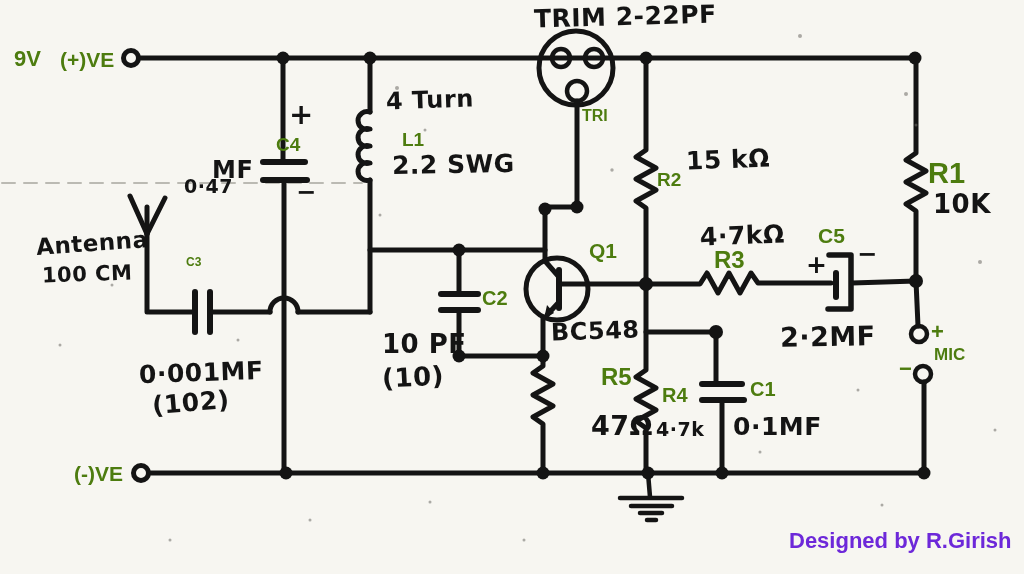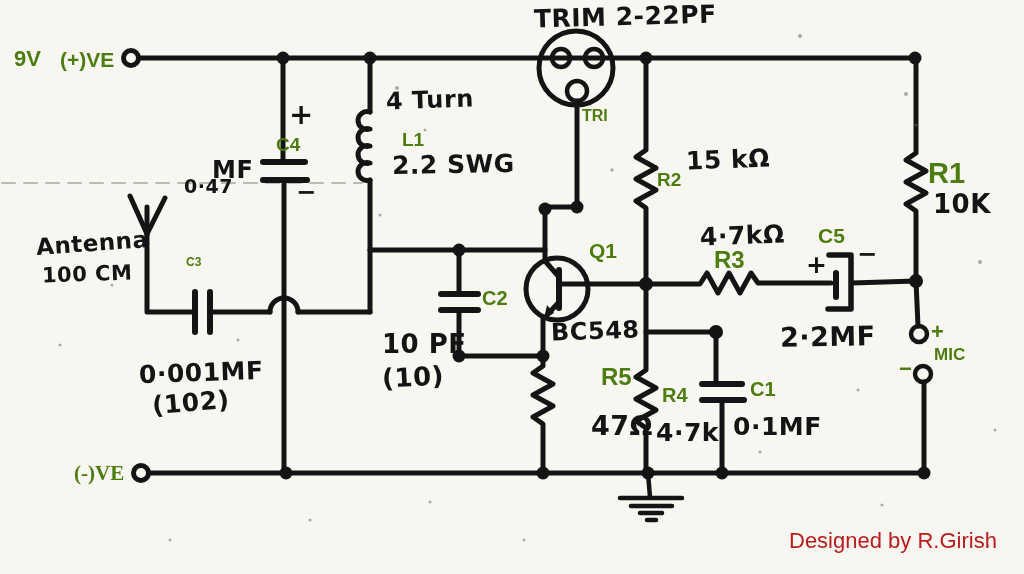--- a/index.html
+++ b/index.html
@@ -6,21 +6,21 @@
   .page{
     position:relative;width:1024px;height:574px;
     background:#f7f6f1;
     overflow:hidden;
     font-family:"DejaVu Sans",sans-serif;
   }
   .page svg{position:absolute;left:0;top:0;}
   .lbl{position:absolute;white-space:nowrap;line-height:1;color:#141414;}
   .hand{font-family:"DejaVu Sans",sans-serif;font-weight:700;letter-spacing:.5px;}
   .print{font-family:"Liberation Sans",sans-serif;font-weight:700;color:#4d7c0f;letter-spacing:0;}
-  .credit{font-family:"Liberation Sans",sans-serif;font-weight:400;color:#b91c1c;}
+  .credit{font-family:"Liberation Sans",sans-serif;font-weight:700;color:#6d28d9;}
 </style>
 </head>
 <body>
 
 <div class="page">
 
   <svg width="1024" height="574" viewBox="0 0 1024 574" fill="none" stroke="#141414" stroke-width="5" stroke-linecap="round" stroke-linejoin="round">
 
     <path d="M2,183 H362" stroke="#8a8880" stroke-width="2" stroke-dasharray="13,9" opacity="0.55"></path>
 
@@ -172,21 +172,21 @@
         <circle cx="882" cy="505" r="1.5"></circle>
       <circle cx="988" cy="546" r="1.5"></circle>
         <circle cx="702" cy="240" r="1.5"></circle>
         <circle cx="858" cy="390" r="1.5"></circle>
       <circle cx="524" cy="540" r="1.5"></circle>
     </g>
   </svg>
 
   <div class="lbl print" style="left:14px;top:48px;font-size:22px;">9V</div>
   <div class="lbl print" style="left:60px;top:49px;font-size:21px;">(+)VE</div>
-  <div class="lbl print" style="left:74px;top:463px;font-size:21px;font-family:Liberation Serif, serif;">(-)VE</div>
+  <div class="lbl print" style="left:74px;top:463px;font-size:21px;">(-)VE</div>
 
   <div class="lbl hand" style="left:534px;top:4px;font-size:25px;transform:rotate(-1.5deg);">TRIM 2-22PF</div>
   <div class="lbl print" style="left:582px;top:108px;font-size:16px;">TRI</div>
 
   <div class="lbl hand" style="left:386px;top:88px;font-size:24px;transform:rotate(-2deg);">4 Turn</div>
   <div class="lbl print" style="left:402px;top:130px;font-size:19px;">L1</div>
   <div class="lbl hand" style="left:392px;top:152px;font-size:25px;transform:rotate(-1deg);">2.2 SWG</div>
 
   <div class="lbl hand" style="left:184px;top:131px;font-size:19px;margin-top:46px;">0·47</div>
   <div class="lbl hand" style="left:212px;top:158px;font-size:24px;">MF</div>
@@ -222,19 +222,19 @@
   <div class="lbl hand" style="left:780px;top:323px;font-size:27px;transform:rotate(-1deg);">2·2MF</div>
 
   <div class="lbl print" style="left:931px;top:321px;font-size:22px;">+</div>
   <div class="lbl print" style="left:934px;top:346px;font-size:17px;">MIC</div>
   <div class="lbl print" style="left:899px;top:358px;font-size:22px;">−</div>
 
   <div class="lbl print" style="left:553px;top:365px;font-size:24px;margin-left:48px;">R5</div>
   <div class="lbl hand" style="left:550px;top:412px;font-size:27px;margin-left:41px;">47Ω</div>
 
   <div class="lbl print" style="left:662px;top:385px;font-size:20px;">R4</div>
-  <div class="lbl hand" style="left:656px;top:420px;font-size:25px;">4·7k</div>
+  <div class="lbl hand" style="left:656px;top:420px;font-size:19px;">4·7k</div>
 
   <div class="lbl print" style="left:750px;top:379px;font-size:20px;">C1</div>
   <div class="lbl hand" style="left:733px;top:414px;font-size:25px;">0·1MF</div>
 
   <div class="lbl credit" style="left:789px;top:530px;font-size:22px;">Designed by R.Girish</div>
 </div>
 
 </body></html>

